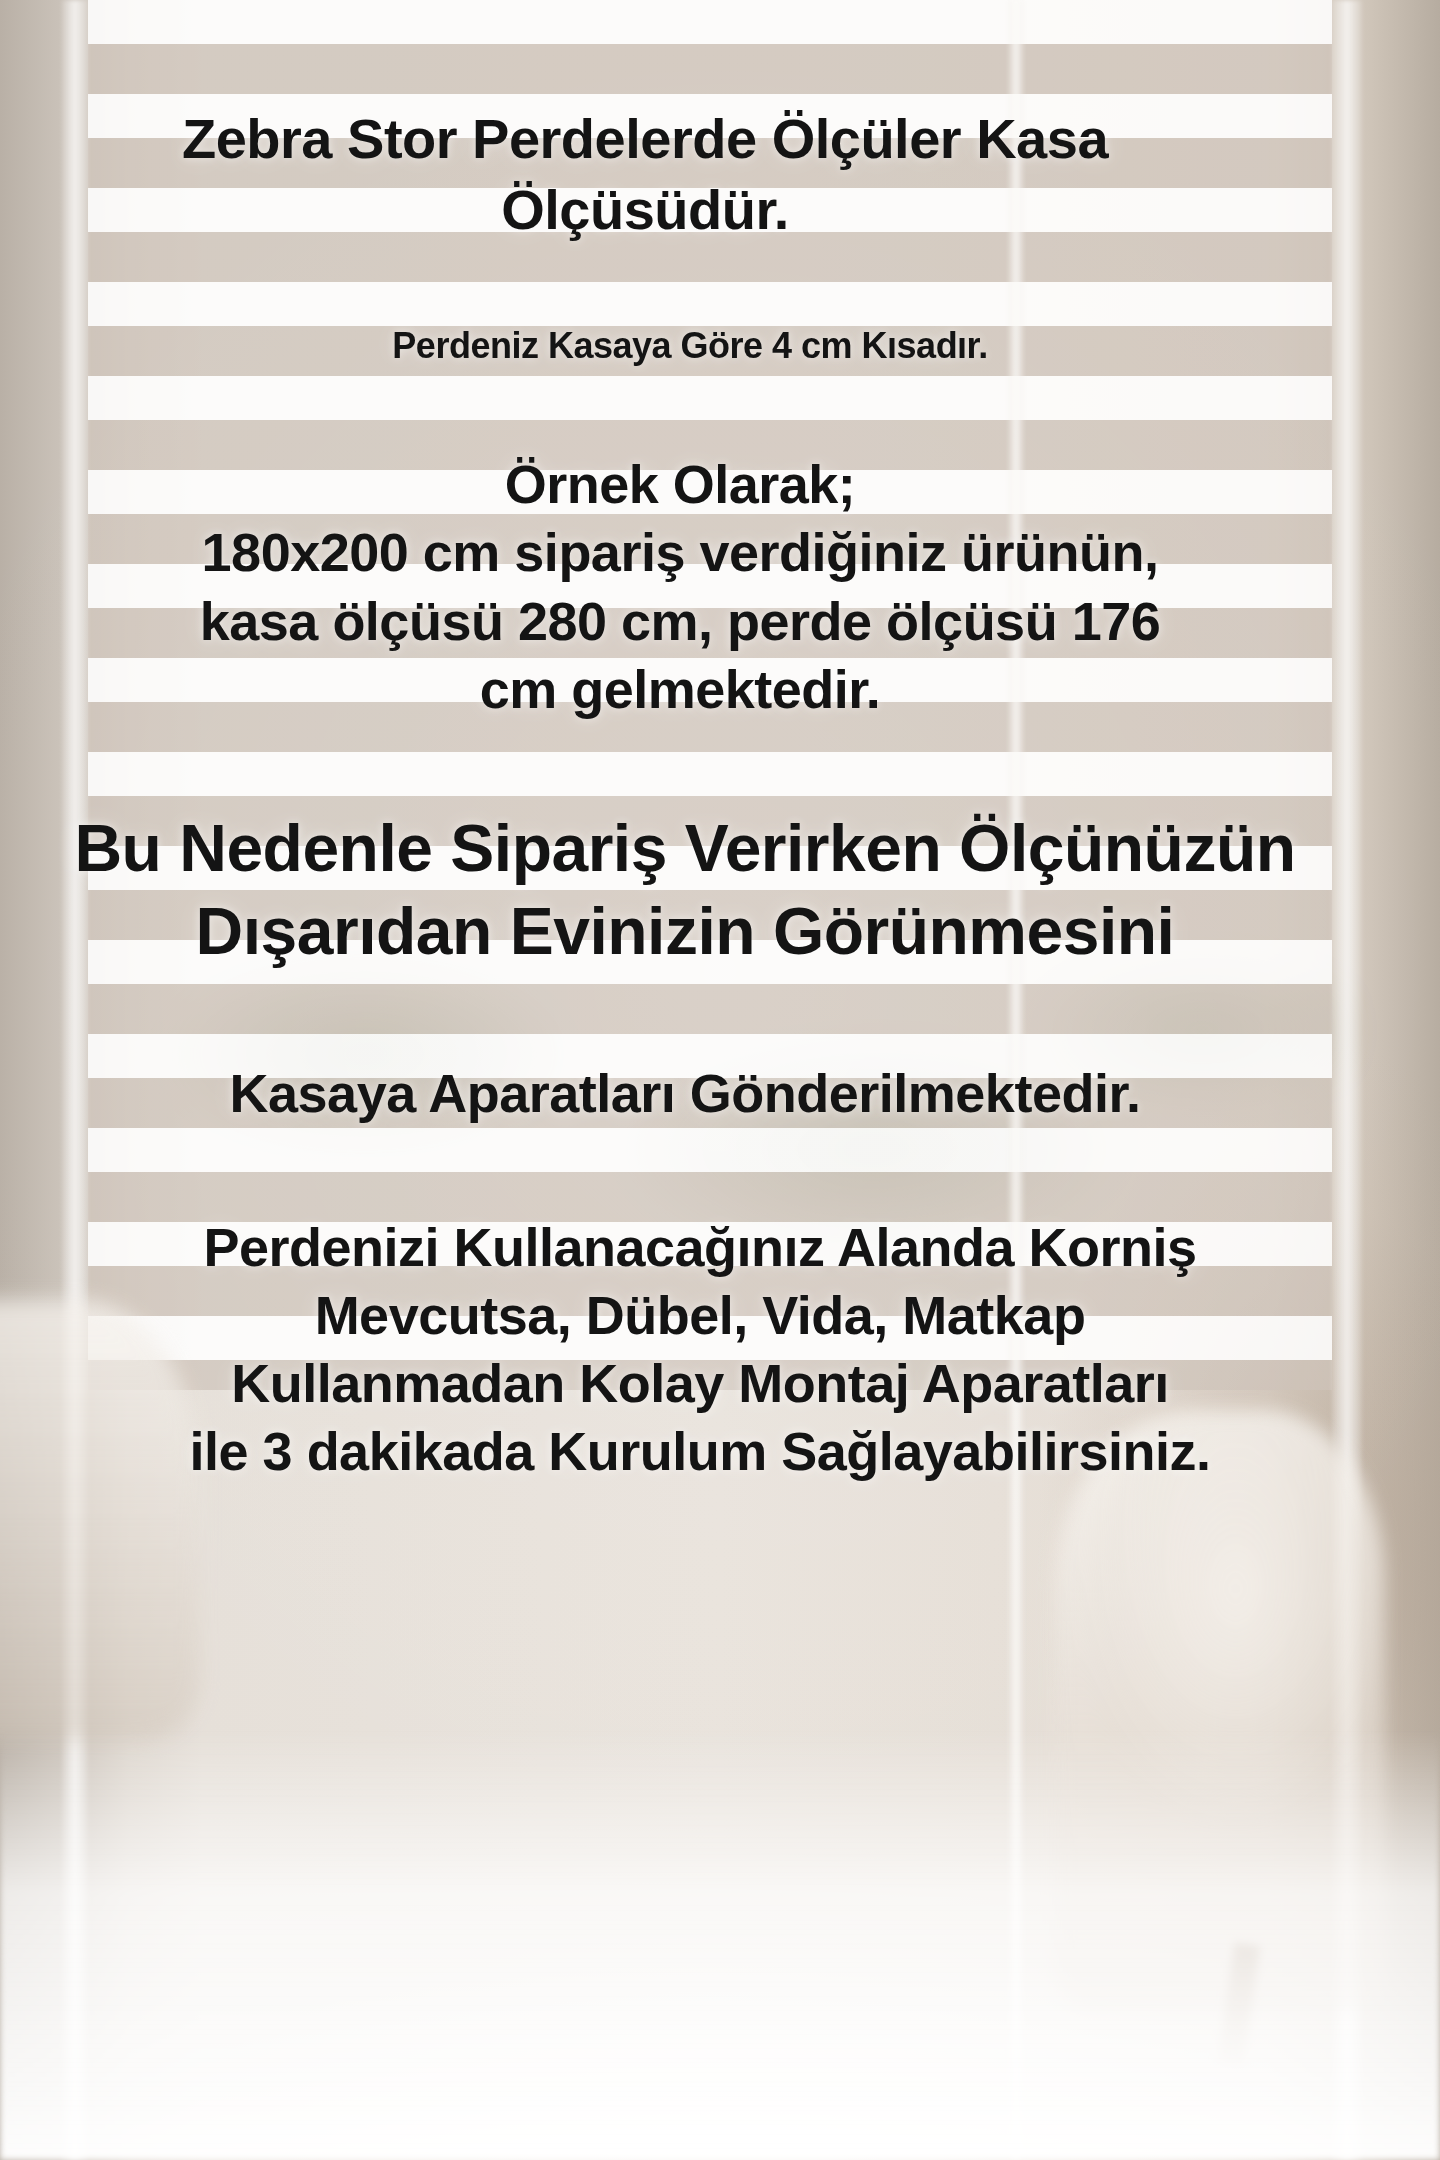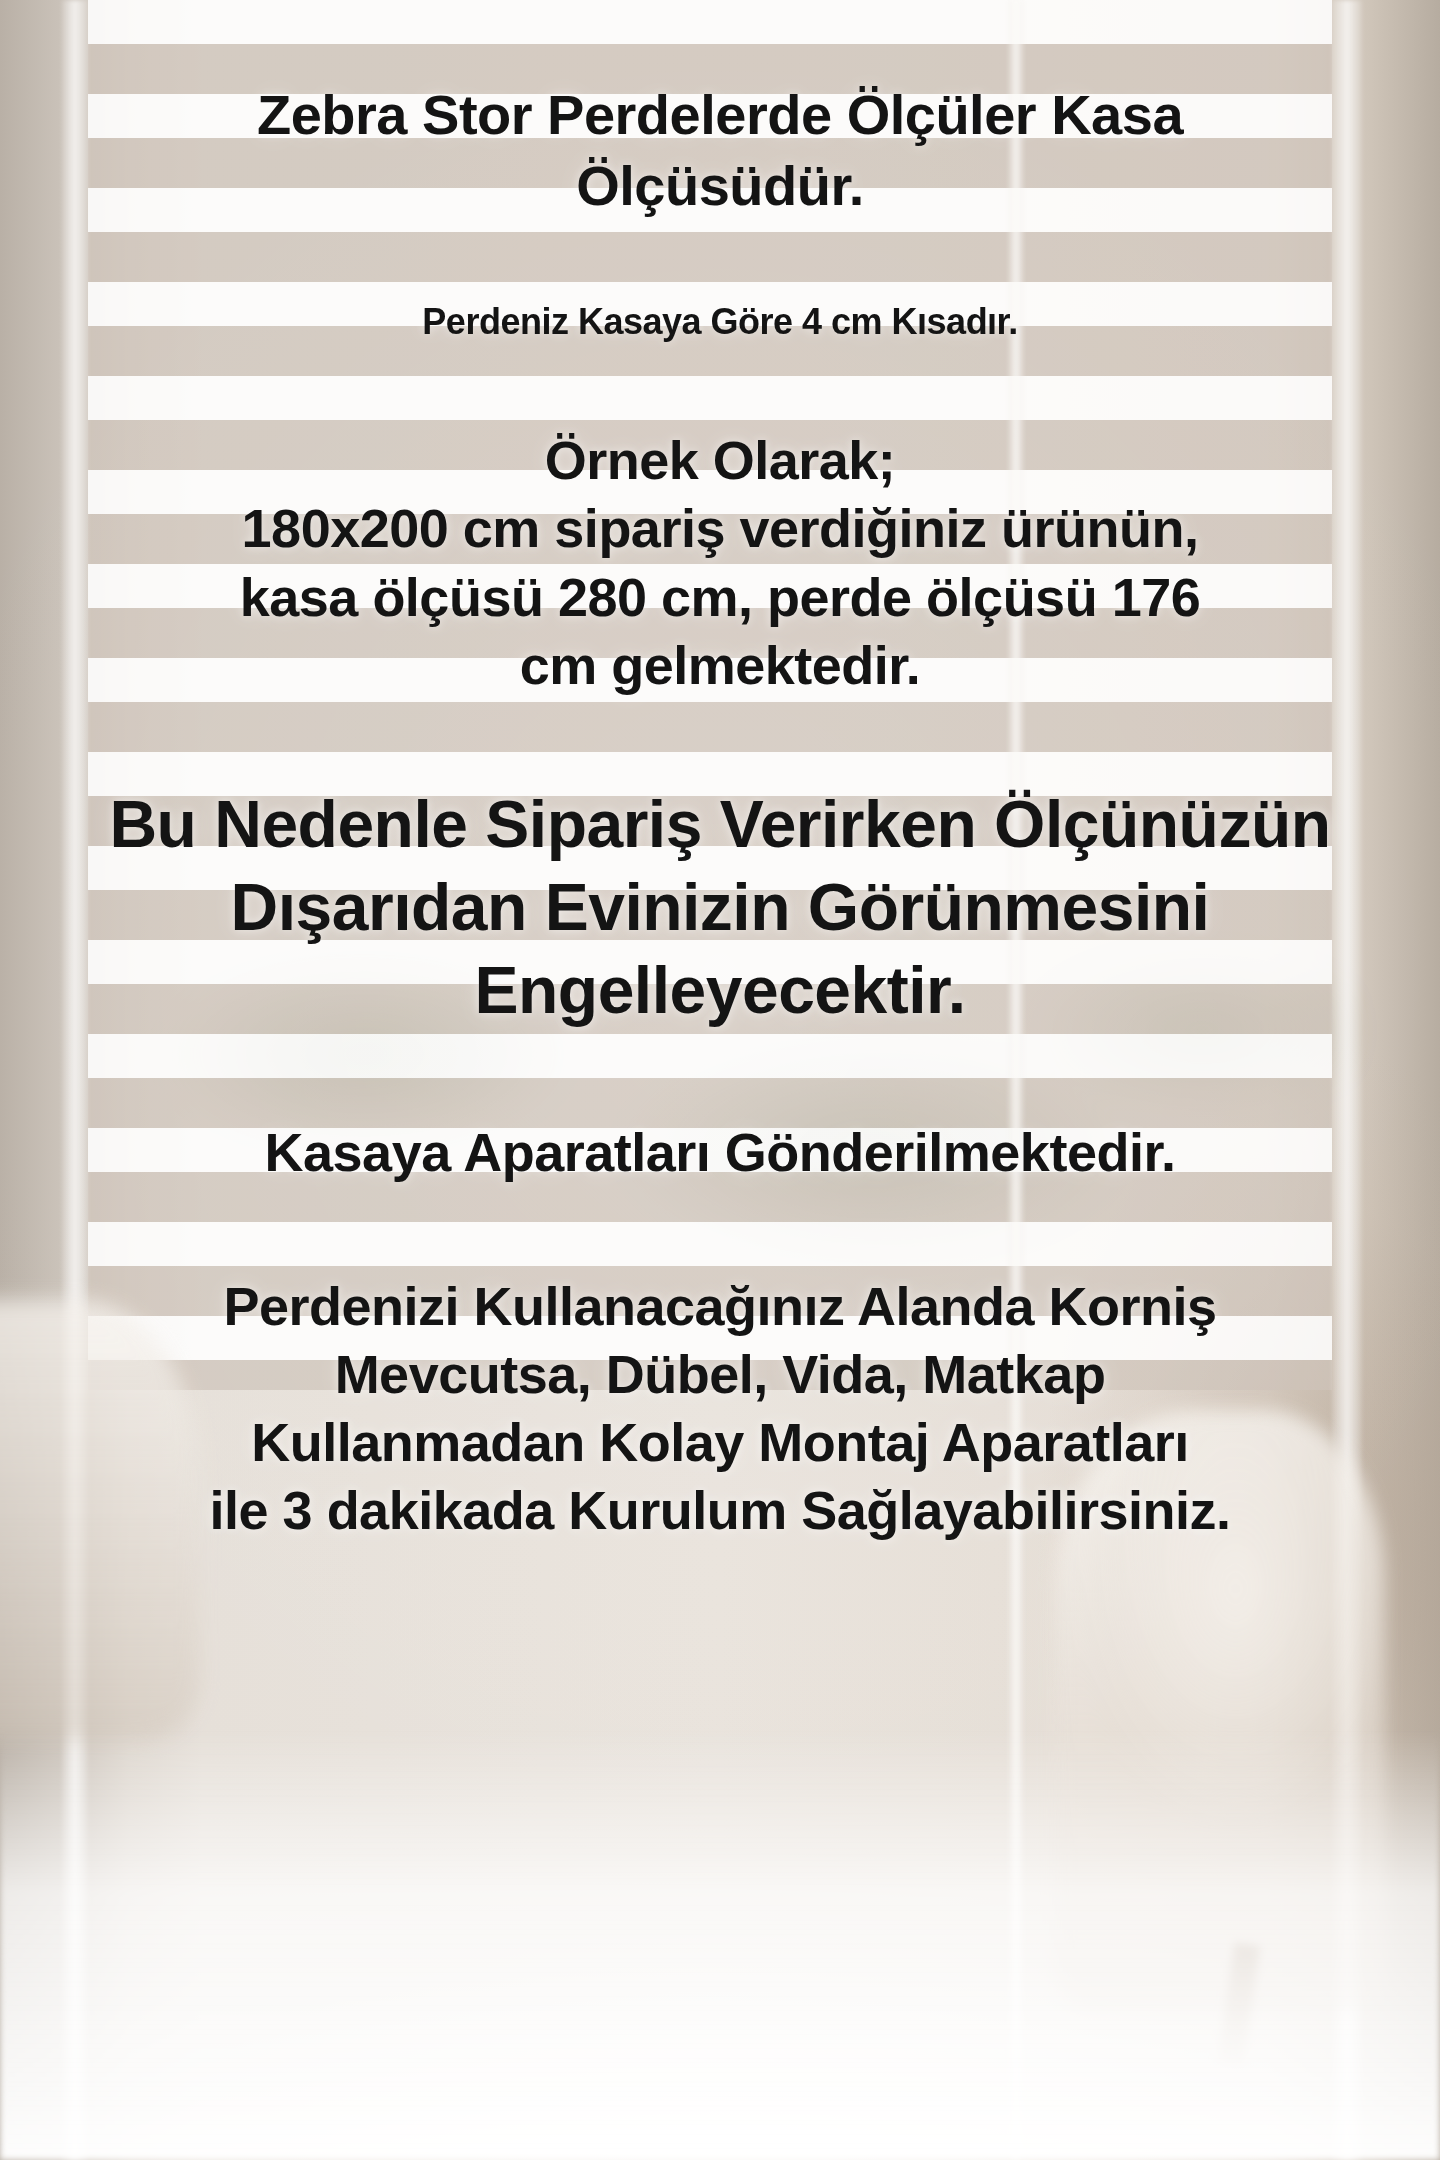--- a/index.html
+++ b/index.html
@@ -145,22 +145,21 @@
     background: radial-gradient(ellipse 1200px 1400px at 50% 45%, rgba(255,255,255,0.10), rgba(255,255,255,0) 70%);
     pointer-events: none;
   }
 
   
   .text-layer {
     position: absolute;
     inset: 0;
     display: flex;
     flex-direction: column;
-    align-items: center;
-    padding: 80px 70px 0 70px;
+    padding: 104px 70px 0 70px;
     box-sizing: border-box;
   }
 
   .para {
     color: #141414;
     text-align: center;
     font-weight: 700;
     letter-spacing: -0.5px;
     line-height: 1.26;
     text-shadow: 0 0 10px rgba(255,255,255,0.55), 0 0 26px rgba(255,255,255,0.35);
@@ -207,21 +206,20 @@
     <p class="para p3">
       <span class="line">Örnek Olarak;</span>
       <span class="line">180x200 cm sipariş verdiğiniz ürünün,</span>
       <span class="line">kasa ölçüsü 280 cm, perde ölçüsü 176</span>
       <span class="line">cm gelmektedir.</span>
     </p>
 
     <p class="para p4">
       <span class="line">Bu Nedenle Sipariş Verirken Ölçünüzün</span>
       <span class="line">Dışarıdan Evinizin Görünmesini</span>
-      <span class="line">Engelleyecektir.</span>
     </p>
 
     <p class="para p5">
       <span class="line">Kasaya Aparatları Gönderilmektedir.</span>
     </p>
 
     <p class="para p6">
       <span class="line">Perdenizi Kullanacağınız Alanda Korniş</span>
       <span class="line">Mevcutsa, Dübel, Vida, Matkap</span>
       <span class="line">Kullanmadan Kolay Montaj Aparatları</span>

